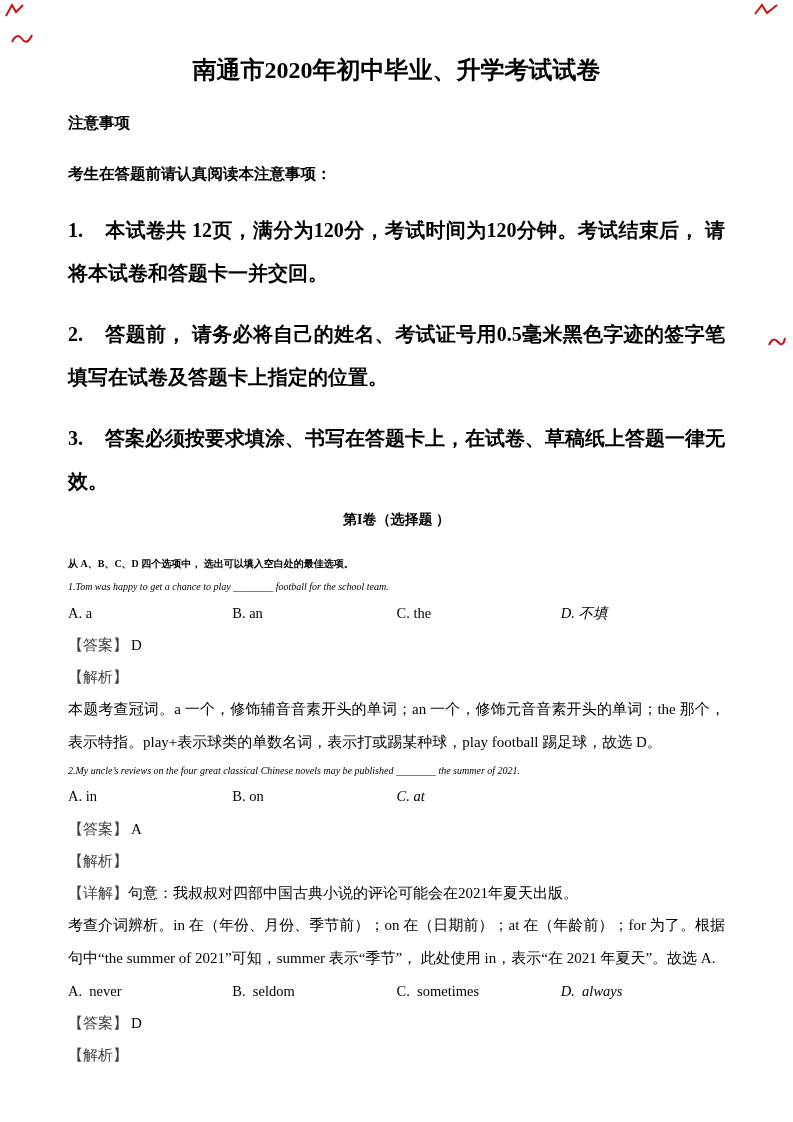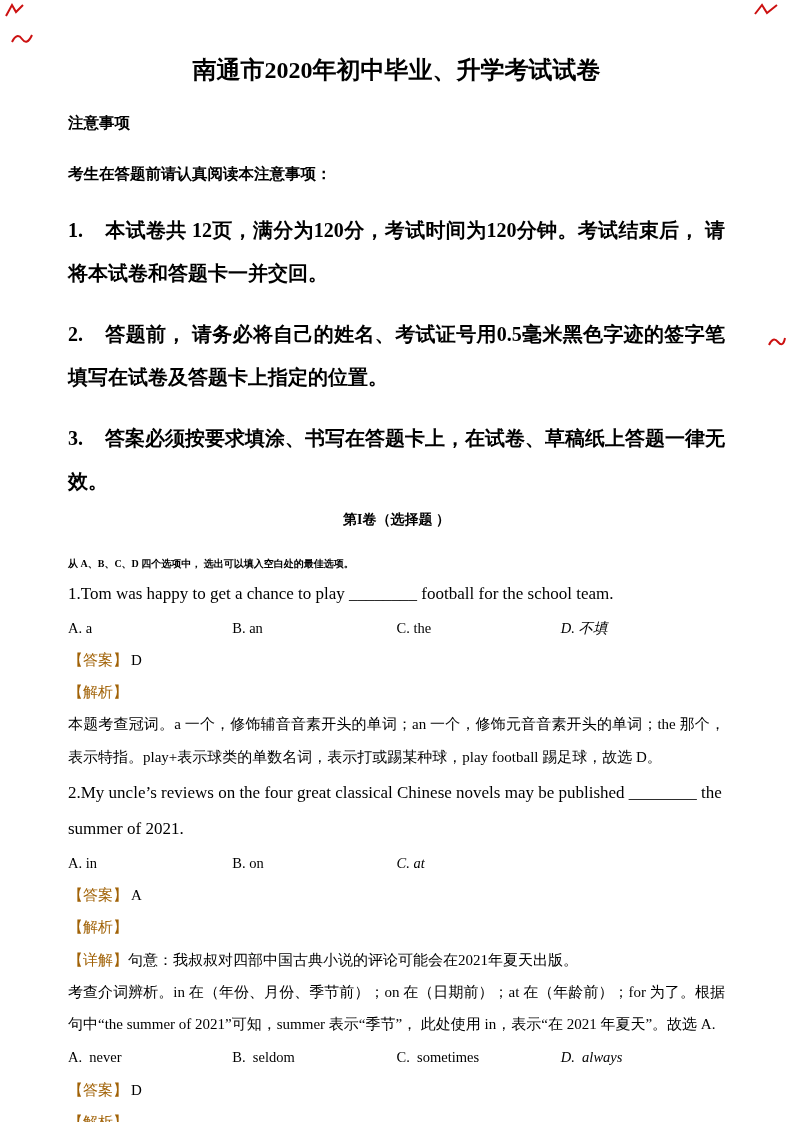--- a/index.html
+++ b/index.html
@@ -27,25 +27,25 @@
   .bold { font-weight: bold; margin-top: 18px; }
   .center { text-align: center; }
   .just { text-align: justify; }
   .notice-head { font-size: 15.5px; }
   .notice-item { font-size: 20px; }
   .notice-num { display: inline-block; min-width: 37px; }
   .volume-title { font-size: 14px; margin-top: 2px; }
   .part-title { font-size: 15.5px; }
   .instructions { font-size: 10px; }
   .question { margin-top: 2px; }
-  .stem { font-size: 17px; }
+  .stem { font-size: 10px; font-style: italic; }
   .options { display: flex; font-size: 14.5px; white-space: pre-wrap; align-items: flex-end; }
   .opt { flex: 0 0 25%; }
   .opt:last-child { flex: 1; font-style: italic; }
-  .blue { color: #a16207; }
+  .blue { color: #404040; }
   .answer-value { margin-left: 3px; }
   .red-mark { position: absolute; }
   .red-mark svg { display: block; }
 </style>
 </head>
 <body>
 
 <div class="page">
 
   <span class="red-mark" style="top:2px; left:4px;">

